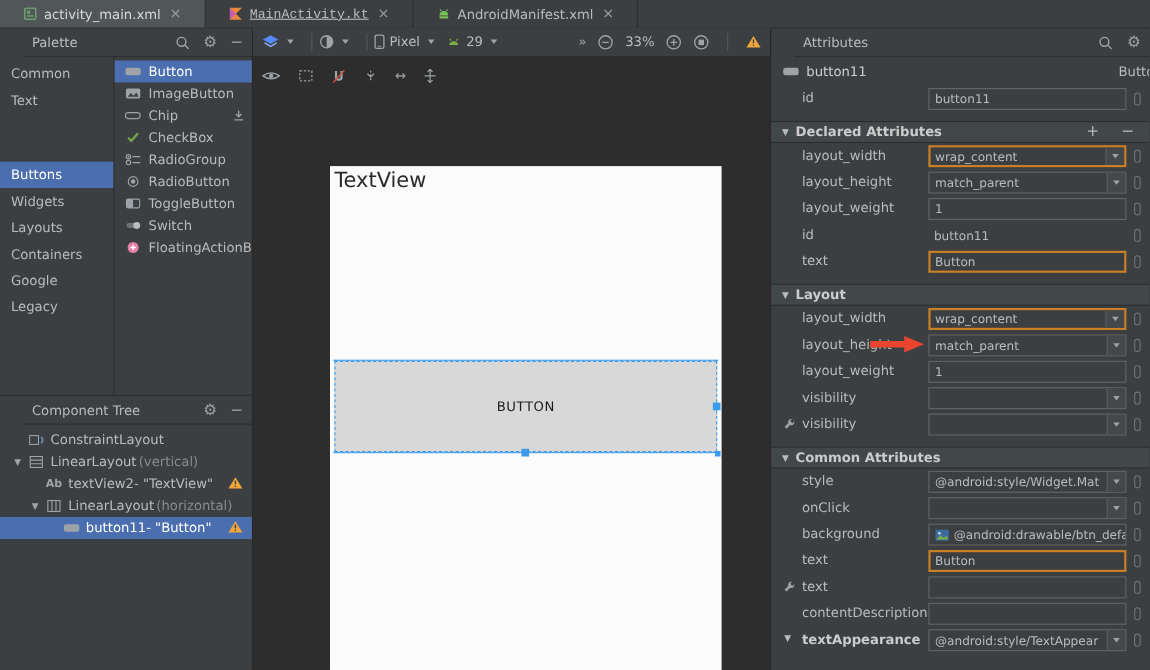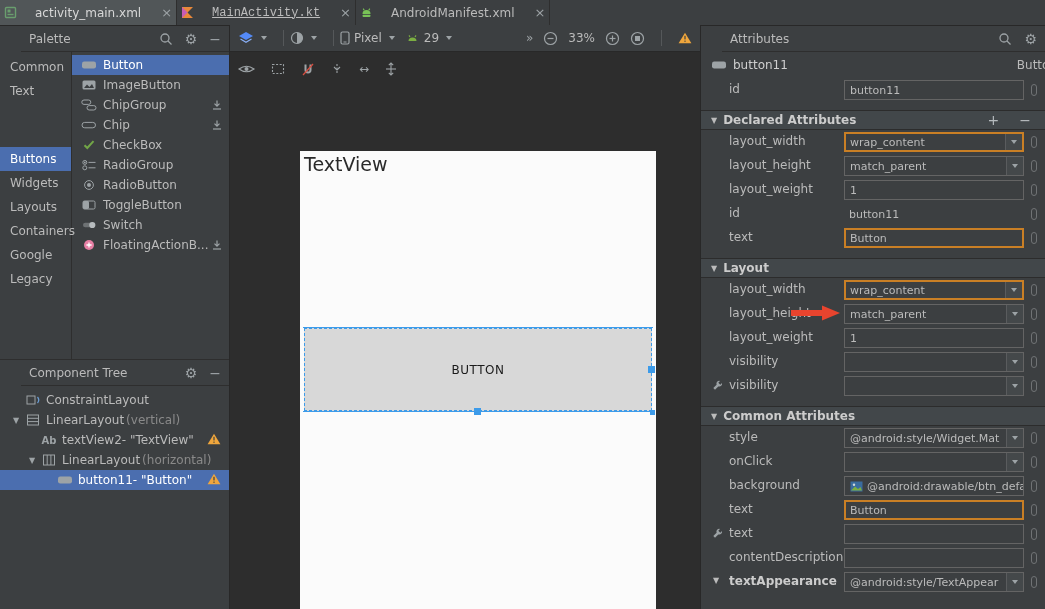--- a/index.html
+++ b/index.html
@@ -8,35 +8,35 @@
     width:1045px; height:609px; overflow:hidden; position:relative;
     background:#3c3f41; color:#bbbbbb;
     font-family:"DejaVu Sans","Liberation Sans",sans-serif; font-size:12px;
     -webkit-font-smoothing:antialiased;
   }
   svg { display:block; }
 
   
   .tabbar { position:absolute; left:0; top:0; right:0; height:26px;
     background:#3c3f41; border-bottom:1px solid #282828; display:flex; }
-  .tab { display:flex; align-items:center; gap:18px; padding:0 4px;
+  .tab { display:flex; align-items:center; gap:6px; padding:0 21px;
     border-right:1px solid #2e2e2e; color:#bbbbbb; cursor:default; }
   .tab.active { background:#515658; color:#d8d8d8; }
   .tab-label.underlined { text-decoration:underline;font-family:Liberation Mono, monospace; }
   .tab-close { color:#9da3a6; font-size:13px; margin-left:2px; }
 
   
   .left-panel { position:absolute; left:0; top:26px; width:230px; bottom:0;
     background:#3c3f41; border-right:1px solid #282828; }
   .panel-header { height:26px; display:flex; align-items:center;
     padding:0 8px; border-bottom:1px solid #2e2e2e; color:#bbbbbb;margin-left:21px; }
   .panel-header .spacer { flex:1; }
   .hdr-icon { margin-left:12px; color:#9da3a6; font-size:14px; line-height:1; }
   .palette-body { display:flex; height:308px; border-bottom:1px solid #2e2e2e; }
-  .categories { width:72px; border-right:1px solid #2e2e2e; padding-top:3px; }
+  .categories { width:104px; border-right:1px solid #2e2e2e; padding-top:3px; }
   .cat { height:24px; line-height:24px; padding-left:10px; color:#bbbbbb; white-space:nowrap; }
   .cat.selected { background:#4b6eaf; color:#ffffff;margin-top:44px; }
   .palette-items { flex:1; padding-top:3px; overflow:hidden; }
   .p-item { height:20px; display:flex; align-items:center; padding:0 6px 0 8px; white-space:nowrap; }
   .p-item.selected { background:#4b6eaf; color:#ffffff; }
   .p-icon { width:18px; display:flex; justify-content:center; margin-right:5px; flex:none; }
   .p-dl { margin-left:auto; flex:none; }
 
   
   .tree-body { padding-top:4px; }
@@ -186,35 +186,20 @@
             <svg width="16" height="12" viewBox="0 0 16 12">
               <rect x="1.5" y="1.5" width="13" height="9" rx="1.5" fill="#9da3a6"></rect>
               <path d="M3 9 L6 5.5 L8.5 8 L11 5 L13 9 Z" fill="#3c3f41"></path>
             </svg>
           </span>
           <span>ImageButton</span>
         </div>
         <div class="p-item">
           <span class="p-icon">
             <svg width="16" height="12" viewBox="0 0 16 12">
-              <rect x="0.8" y="1" width="9" height="4.4" rx="2.2" fill="none" stroke="#9da3a6"></rect>
-              <rect x="6" y="6.6" width="9" height="4.4" rx="2.2" fill="none" stroke="#9da3a6"></rect>
-            </svg>
-          </span>
-          <span>ChipGroup</span>
-          <span class="p-dl">
-            <svg width="12" height="12" viewBox="0 0 12 12">
-              <path d="M6 1.5 V7 M3.5 4.7 L6 7.2 L8.5 4.7" fill="none" stroke="#9da3a6" stroke-width="1.2"></path>
-              <path d="M2 10 H10" stroke="#9da3a6" stroke-width="1.2"></path>
-            </svg>
-          </span>
-        </div>
-        <div class="p-item">
-          <span class="p-icon">
-            <svg width="16" height="12" viewBox="0 0 16 12">
               <rect x="1" y="3.4" width="13.5" height="5.4" rx="2.7" fill="none" stroke="#9da3a6"></rect>
             </svg>
           </span>
           <span>Chip</span>
           <span class="p-dl">
             <svg width="12" height="12" viewBox="0 0 12 12">
               <path d="M6 1.5 V7 M3.5 4.7 L6 7.2 L8.5 4.7" fill="none" stroke="#9da3a6" stroke-width="1.2"></path>
               <path d="M2 10 H10" stroke="#9da3a6" stroke-width="1.2"></path>
             </svg>
           </span>

